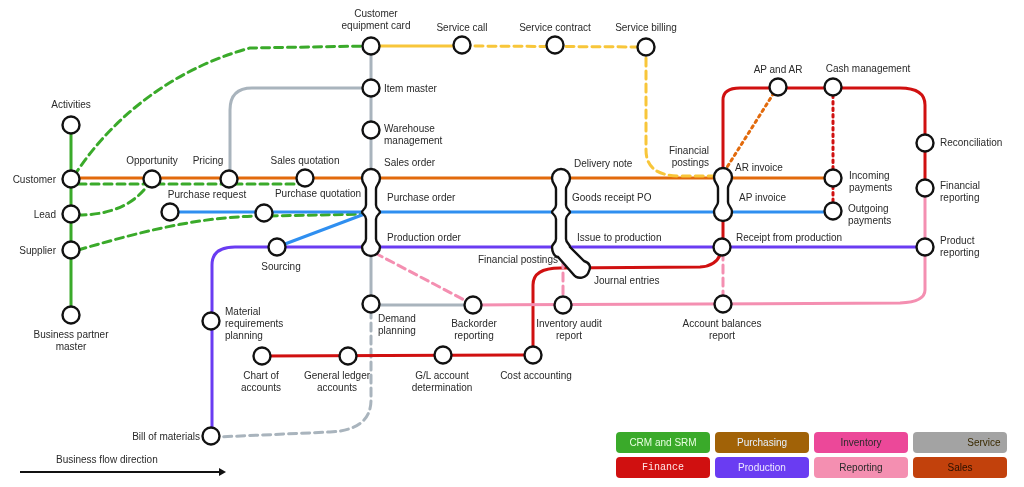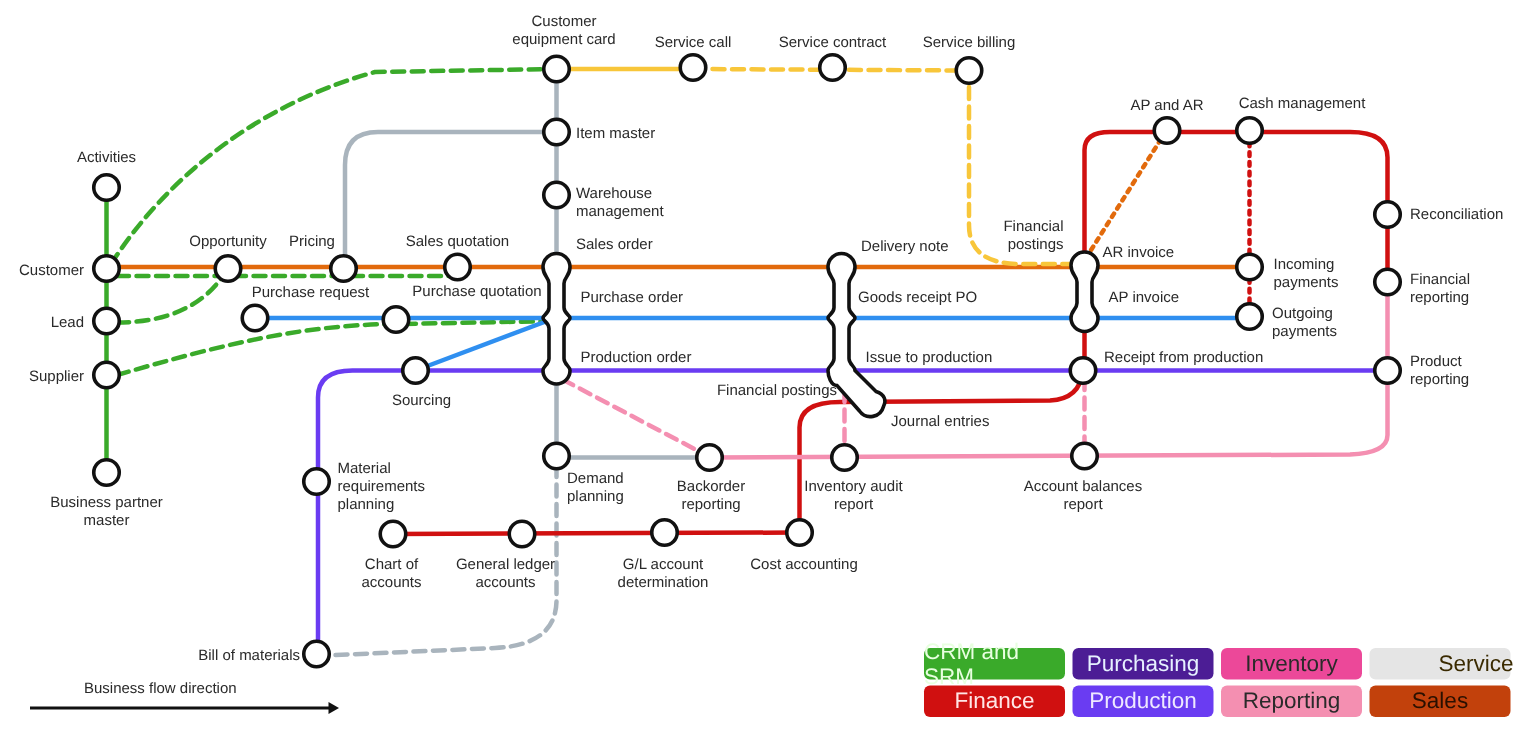--- a/index.html
+++ b/index.html
@@ -5,21 +5,21 @@
   html, body { margin: 0; padding: 0; background: #ffffff; }
   body { width: 1024px; height: 487px; position: relative; overflow: hidden;
          font-family: "Liberation Sans", sans-serif; }
   #map { position: absolute; left: 0; top: 0; }
   .lbl { font-family: "Liberation Sans", sans-serif; font-size: 10px; fill: #2a2a2a; }
   .station { fill: #ffffff; stroke: #111111; stroke-width: 2.4; }
   .cap { fill: #ffffff; stroke: #111111; stroke-width: 2.4; }
   .legend { position: absolute; left: 616px; top: 432px; width: 392px;
             display: grid; grid-template-columns: repeat(4, 94px); grid-gap: 4px 5px; }
   .legend-item { height: 21px; border-radius: 4px; display: flex; align-items: center;
-                 justify-content: center; font-size: 15px; font-family: "Liberation Sans", sans-serif; }
+                 justify-content: center; font-size: 10px; font-family: "Liberation Sans", sans-serif; }
   .flow { position: absolute; left: 20px; top: 454px; width: 210px; }
   .flow-label { position: absolute; left: 36px; top: 0; font-size: 10px; color: #2a2a2a;
                 font-family: "Liberation Sans", sans-serif; }
   .flow-arrow { position: absolute; left: 0; top: 17px; width: 200px; height: 1.5px; background: #111; }
   .flow-arrow::after { content: ""; position: absolute; right: -6px; top: -3.5px;
                        border-left: 7px solid #111; border-top: 4px solid transparent;
                        border-bottom: 4px solid transparent; }
 </style>
 </head>
 <body>
@@ -159,20 +159,20 @@
     </g>
 </svg>
 
 <div class="flow">
   <div class="flow-label">Business flow direction</div>
   <div class="flow-arrow"></div>
 </div>
 
 <div class="legend">
   <div class="legend-item" style="background: rgb(58, 170, 42); color: rgb(232, 255, 224);">CRM and SRM</div>
-  <div class="legend-item" style="background: #4c1d95; color: rgb(230, 241, 255);">Purchasing</div>
+  <div class="legend-item" style="background: #a16207; color: rgb(230, 241, 255);">Purchasing</div>
   <div class="legend-item" style="background: #ec4899; color: rgb(42, 42, 42); text-align: right;">Inventory</div>
-  <div class="legend-item" style="background: #e5e5e5; color: rgb(58, 42, 0); padding-left: 48px;">Service</div>
-  <div class="legend-item" style="background: rgb(208, 16, 16); color: rgb(255, 230, 230);">Finance</div>
+  <div class="legend-item" style="background: #a3a3a3; color: rgb(58, 42, 0); padding-left: 48px;">Service</div>
+  <div class="legend-item" style="background: rgb(208, 16, 16); color: rgb(255, 230, 230); font-family: Liberation Mono, monospace;">Finance</div>
   <div class="legend-item" style="background: rgb(106, 60, 242); color: rgb(238, 232, 255);">Production</div>
   <div class="legend-item" style="background: rgb(244, 143, 177); color: rgb(42, 42, 42);">Reporting</div>
   <div class="legend-item" style="background: #c2410c; color: rgb(42, 16, 0);">Sales</div>
 </div>
 
 </body></html>

